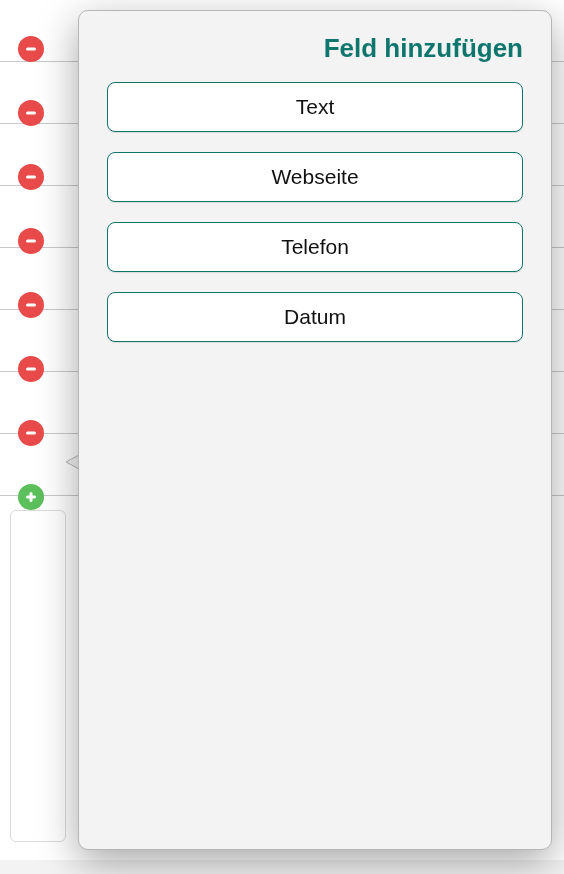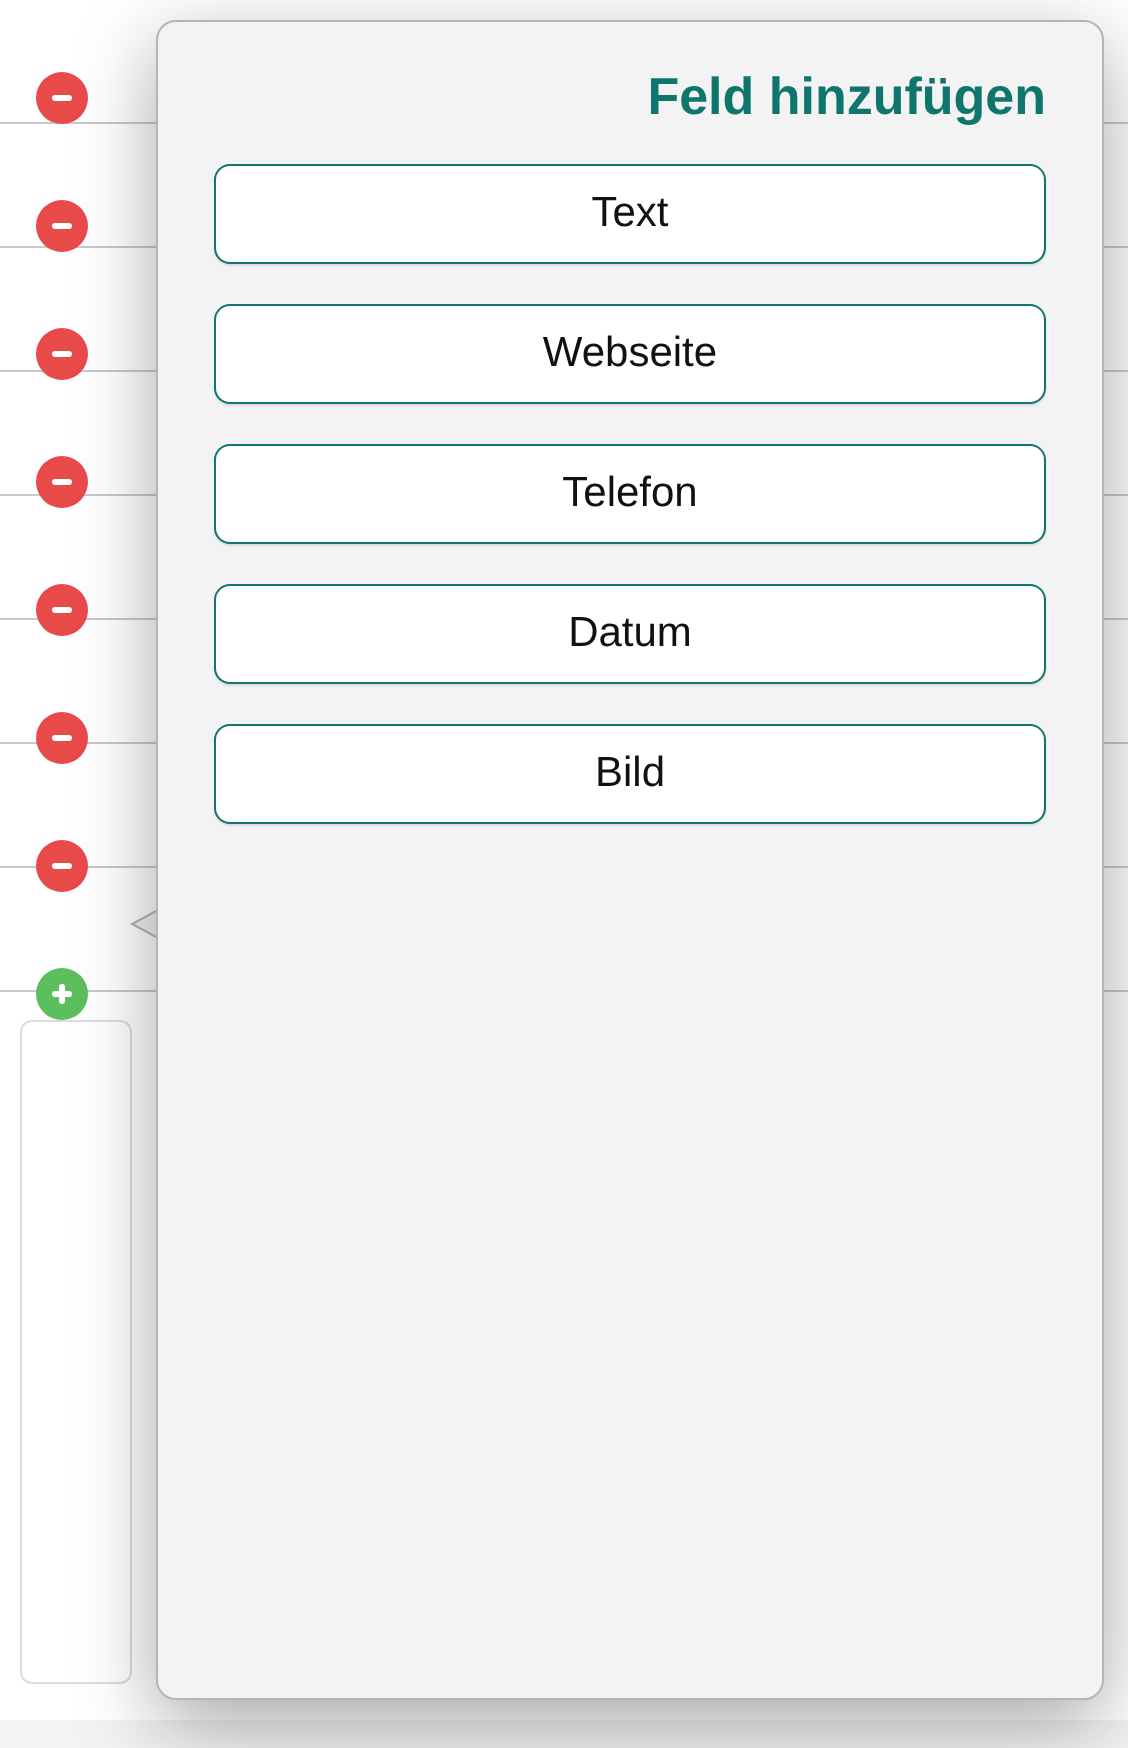--- a/index.html
+++ b/index.html
@@ -216,17 +216,14 @@
       </div>
       <div class="option">
         <span>Webseite</span>
       </div>
       <div class="option">
         <span>Telefon</span>
       </div>
       <div class="option">
         <span>Datum</span>
       </div>
-      <div class="option">
-        <span>Bild</span>
-      </div>
     </div>
 </div>
 
 </body></html>

